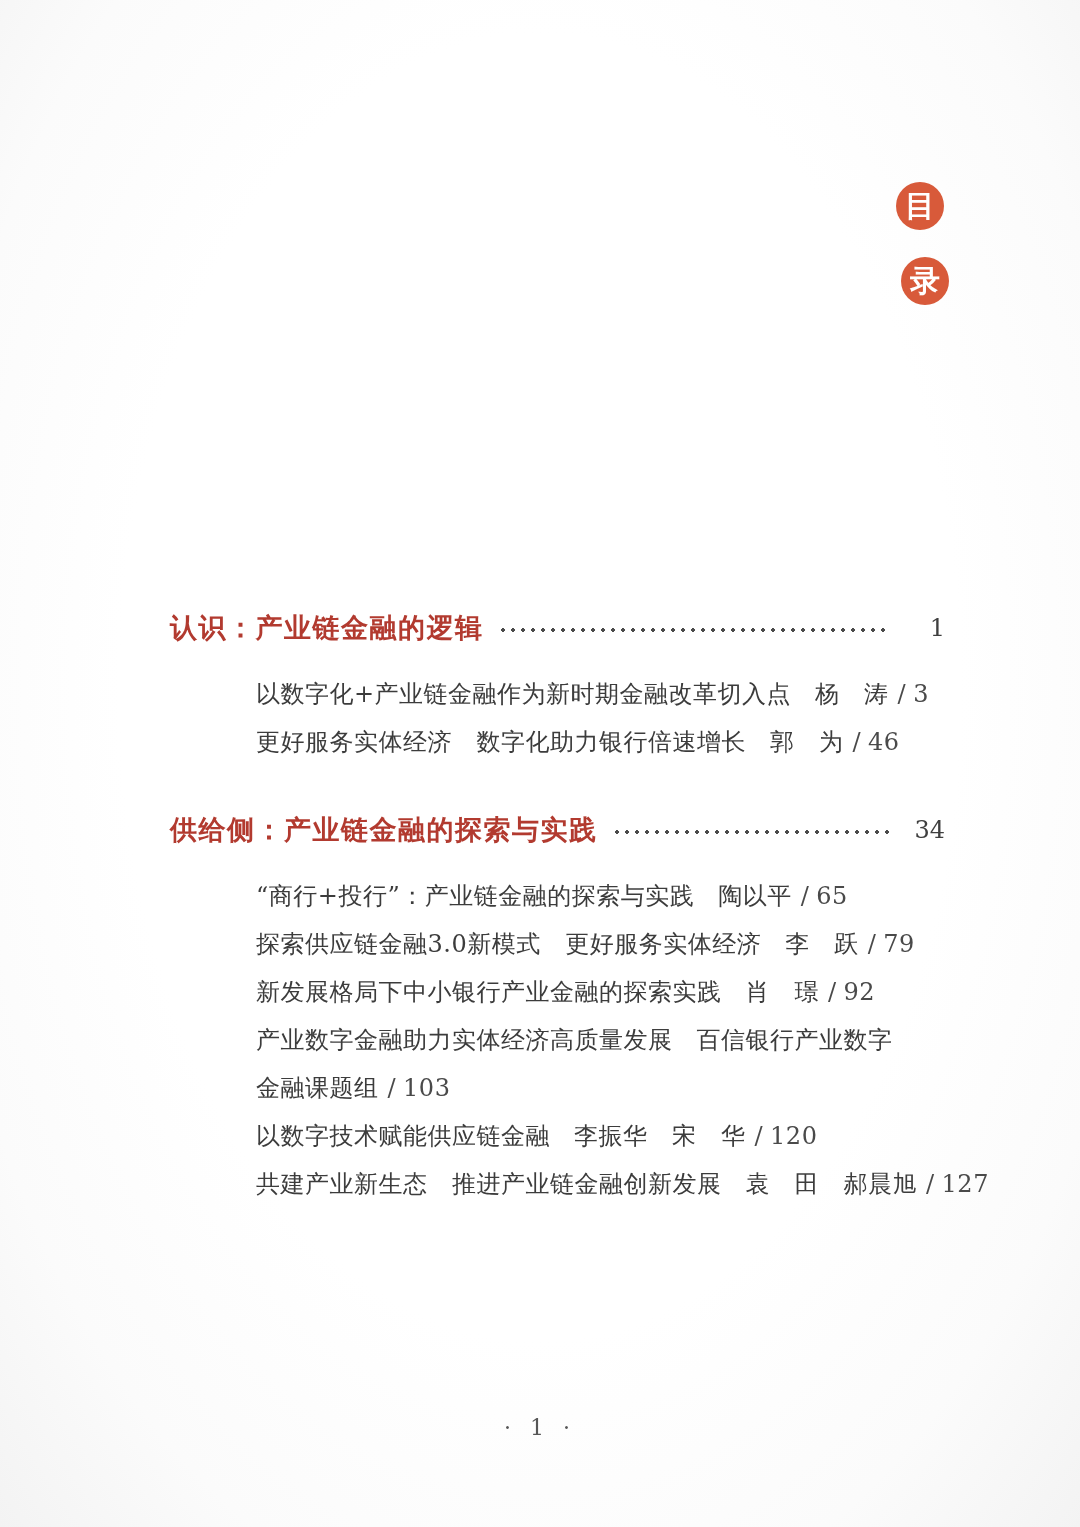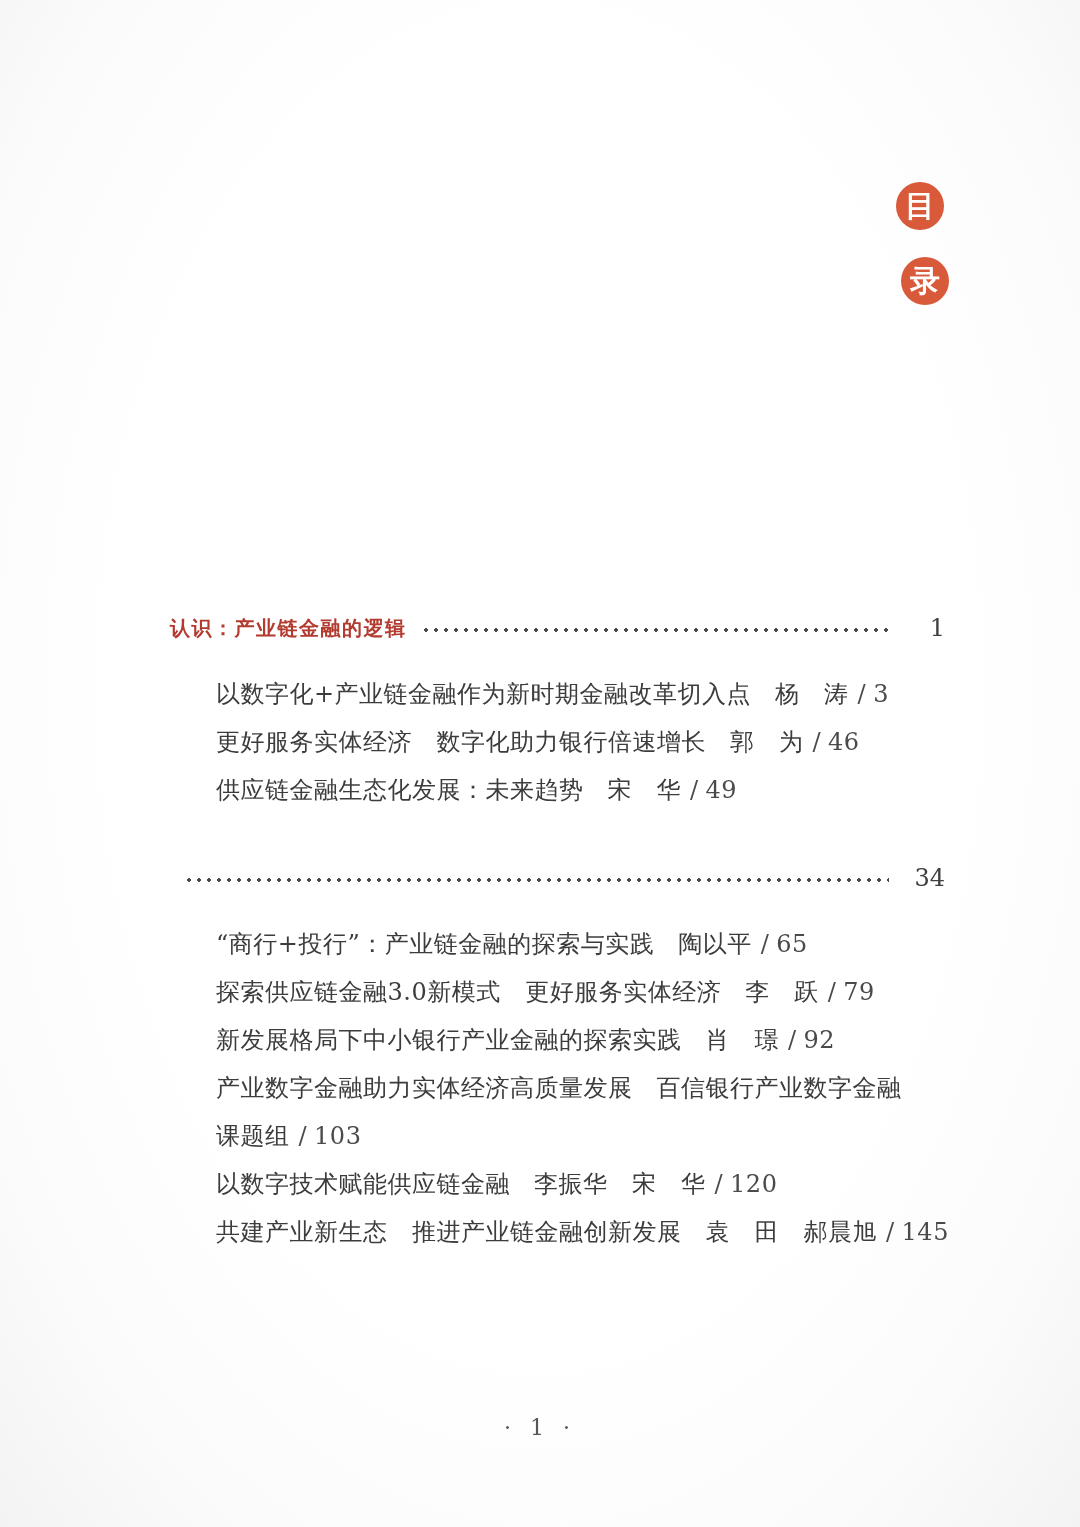--- a/index.html
+++ b/index.html
@@ -41,21 +41,21 @@
   }
 
   .section { margin-bottom: 42px; }
 
   .section-header {
     display: flex;
     align-items: center;
     height: 44px;
   }
   .section-title {
-    font-size: 20px;
+    font-size: 27px;
     font-weight: bold;
     color: #b23a2f;
     letter-spacing: 1.5px;
     white-space: nowrap;
     flex: none;
     text-align: center;
   }
   .leader {
     flex: 1;
     height: 12px;
@@ -76,20 +76,21 @@
   .section-items {
     margin: 20px 0 0 46px;
     width: 690px;
   }
   .toc-item {
     font-size: 24px;
     line-height: 48px;
     color: #3c3c3c;
     white-space: nowrap;
     letter-spacing: 0.5px;
+    margin-left: 40px;
   }
   .toc-item--wrap { white-space: normal; }
   .item-authors { margin-left: 24px; }
   .item-sep { margin: 0 7px 0 9px; color: #4a4a4a; }
   .item-page { color: #4a4a4a; }
 
   .footer {
     position: absolute;
     top: 1415px;
     left: 0;
@@ -120,49 +121,47 @@
         <span class="leader"></span>
         <span class="section-page">1</span>
       </div>
       <div class="section-items">
         <div class="toc-item">
           <span>以数字化+产业链金融作为新时期金融改革切入点</span><span class="item-authors">杨　涛</span><span class="item-sep">/</span><span class="item-page">3</span>
         </div>
         <div class="toc-item">
           <span>更好服务实体经济　数字化助力银行倍速增长</span><span class="item-authors">郭　为</span><span class="item-sep">/</span><span class="item-page">46</span>
         </div>
-        <div class="toc-item">
-          <span>供应链金融生态化发展：未来趋势</span><span class="item-authors">宋　华</span><span class="item-sep">/</span><span class="item-page">49</span>
-        </div>
       </div>
     </div>
 
     <div class="section">
       <div class="section-header">
+        <span class="section-title">供给侧：产业链金融的探索与实践</span>
         <span class="leader"></span>
         <span class="section-page">34</span>
       </div>
       <div class="section-items">
         <div class="toc-item">
           <span>“商行+投行”：产业链金融的探索与实践</span><span class="item-authors">陶以平</span><span class="item-sep">/</span><span class="item-page">65</span>
         </div>
         <div class="toc-item">
           <span>探索供应链金融3.0新模式　更好服务实体经济</span><span class="item-authors">李　跃</span><span class="item-sep">/</span><span class="item-page">79</span>
         </div>
         <div class="toc-item">
           <span>新发展格局下中小银行产业金融的探索实践</span><span class="item-authors">肖　璟</span><span class="item-sep">/</span><span class="item-page">92</span>
         </div>
         <div class="toc-item toc-item--wrap">
           <span>产业数字金融助力实体经济高质量发展</span><span class="item-authors">百信银行产业数字金融课题组</span><span class="item-sep">/</span><span class="item-page">103</span>
         </div>
         <div class="toc-item">
           <span>以数字技术赋能供应链金融</span><span class="item-authors">李振华　宋　华</span><span class="item-sep">/</span><span class="item-page">120</span>
         </div>
         <div class="toc-item">
-          <span>共建产业新生态　推进产业链金融创新发展</span><span class="item-authors">袁　田　郝晨旭</span><span class="item-sep">/</span><span class="item-page">145</span>
+          <span>共建产业新生态　推进产业链金融创新发展</span><span class="item-authors">袁　田　郝晨旭</span><span class="item-sep">/</span><span class="item-page">127</span>
         </div>
       </div>
     </div>
 
   </div>
 
   <div class="footer">· 1 ·</div>
 
 </div>
 

